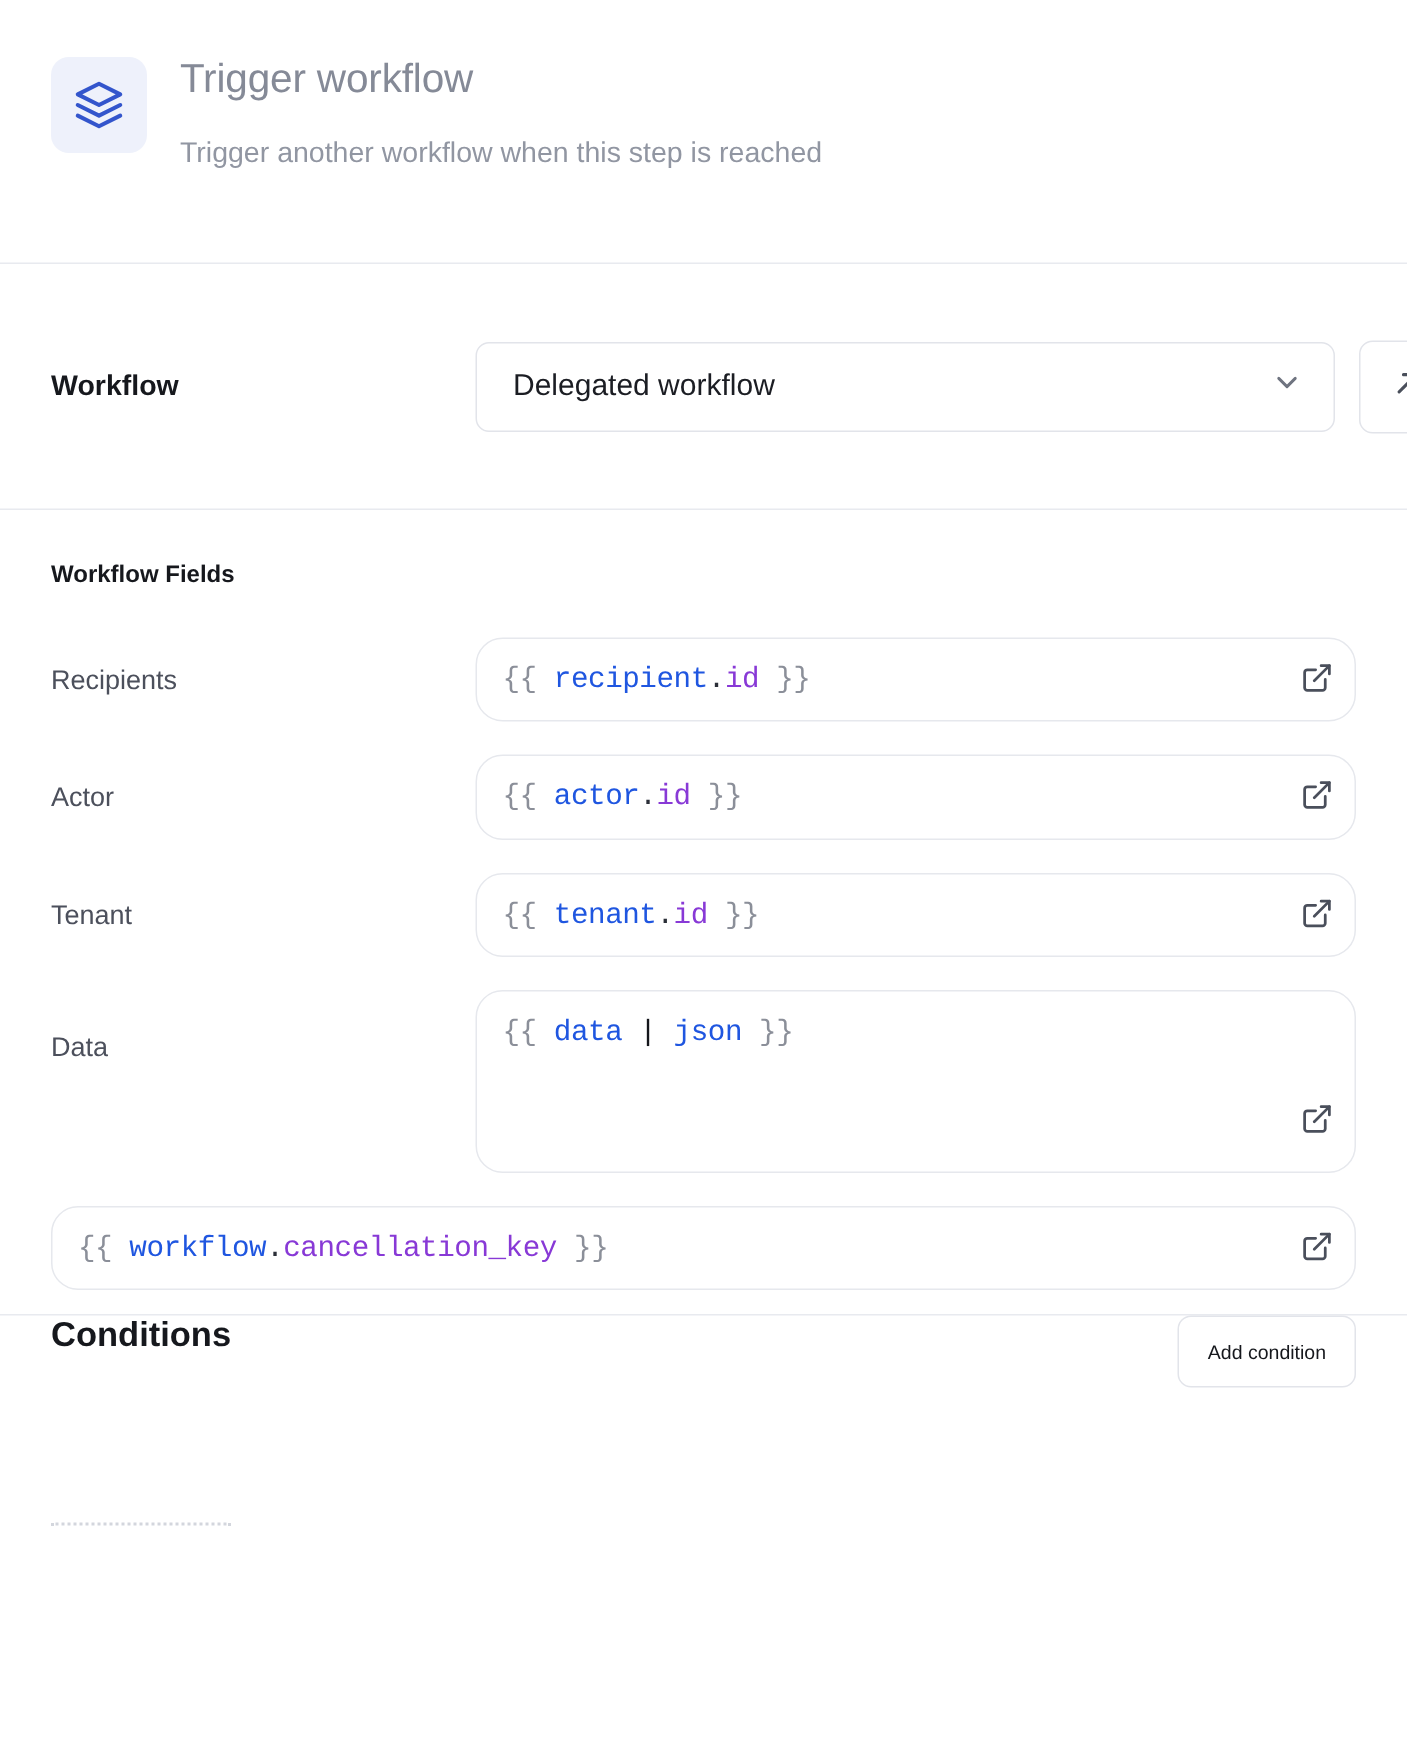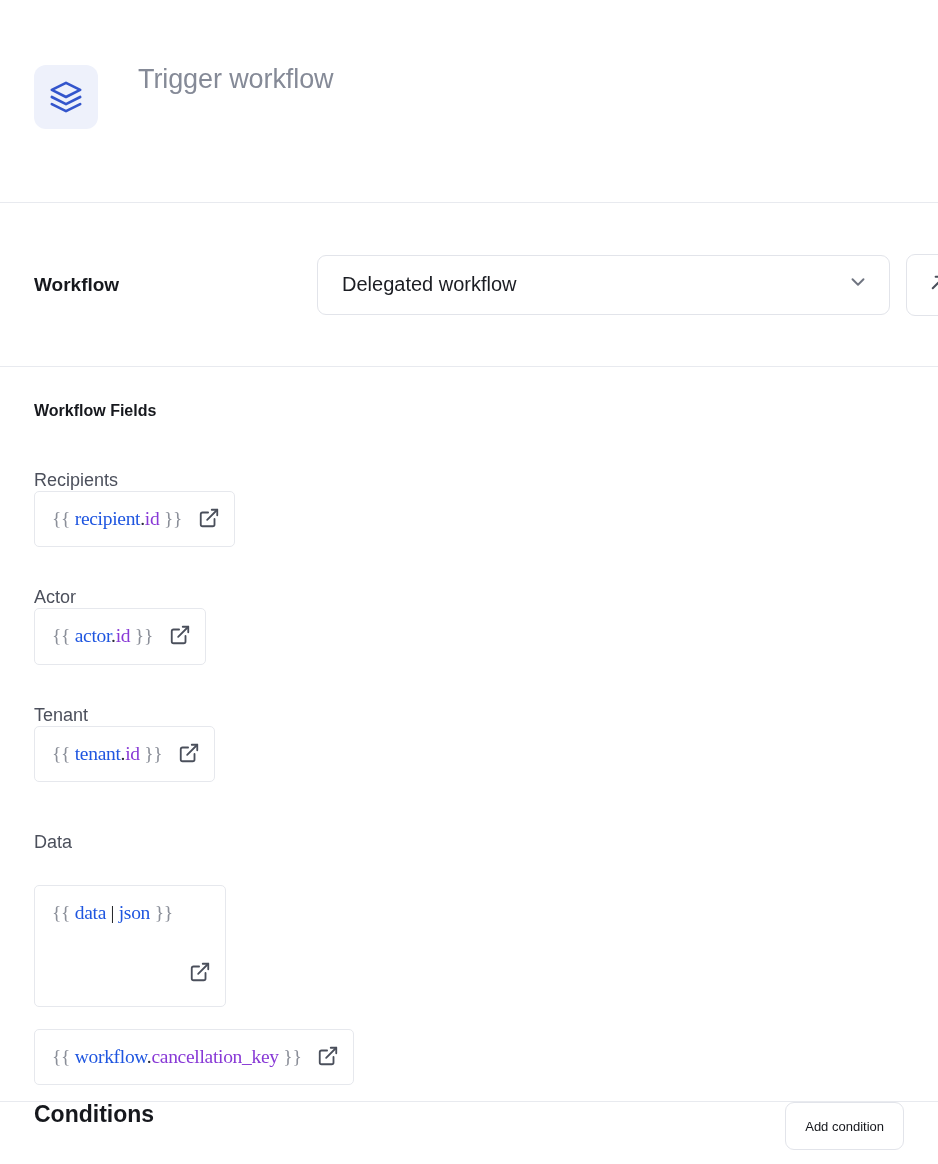--- a/index.html
+++ b/index.html
@@ -18,23 +18,22 @@
     position: relative;
     background: #ffffff;
     overflow: hidden;
   }
 
   
   .step-header {
     display: flex;
     align-items: flex-start;
     padding: 34px 34px 0 34px;
-    gap: 40px;
+    gap: 22px;
     height: 175px;
-    margin-top: 27px;
   }
 
   .step-icon-box {
     width: 64px;
     height: 64px;
     min-width: 64px;
     border-radius: 12px;
     background: #eef1fb;
     display: flex;
     align-items: center;
@@ -126,49 +125,47 @@
     font-weight: 700;
     color: #16181d;
     padding-top: 35px;
     padding-bottom: 10px;
   }
 
   .field-row {
     display: flex;
     align-items: flex-start;
     margin-top: 22px;
-    flex-direction: column;
   }
 
   .field-label {
     font-size: 18px;
     color: #4c505c;
     width: 283px;
     min-width: 283px;
     padding-top: 18px;
   }
   .field-row.tall .field-label { padding-top: 28px; }
 
   .field-input {
     position: relative;
     flex: 1;
     border: 1px solid #e6e8ed;
-    border-radius: 5px;
+    border-radius: 18px;
     background: #fff;
     min-height: 55px;
     padding: 14px 52px 14px 17px;
-    font-family: Liberation Serif, serif;
+    font-family: Liberation Mono, monospace;
     font-size: 19.5px;
     line-height: 1.35;
     letter-spacing: -0.3px;
     white-space: nowrap;
-    text-align: right;
-  }
-
-  .field-input.tall { min-height: 122px; margin-top: 32px; }
+  }
+
+  .field-input.tall { min-height: 122px; }
 
   .ext-icon {
     position: absolute;
     right: 14px;
     top: 15px;
   }
   .field-input.tall .ext-icon { top: auto; bottom: 16px; }
 
   
   .tk-brace { color: #8b8f99; }
@@ -218,20 +215,21 @@
   <div class="step-header">
     <div class="step-icon-box">
       <svg width="34" height="34" viewBox="0 0 24 24" fill="none" stroke="#3355cc" stroke-width="1.9" stroke-linecap="round" stroke-linejoin="round">
         <polygon points="12 2 2 7 12 12 22 7 12 2"></polygon>
         <polyline points="2 17 12 22 22 17"></polyline>
         <polyline points="2 12 12 17 22 12"></polyline>
       </svg>
     </div>
     <div class="step-head-text">
       <div class="step-title">Trigger workflow</div>
+      <div class="step-subtitle">Trigger another workflow when this step is reached</div>
     </div>
   </div>
 
   <div class="divider"></div>
 
   <div class="workflow-row">
     <div class="row-label">Workflow</div>
     <div class="select-wrap">
       <div class="select-box">
         <span class="select-value">Delegated workflow</span>

